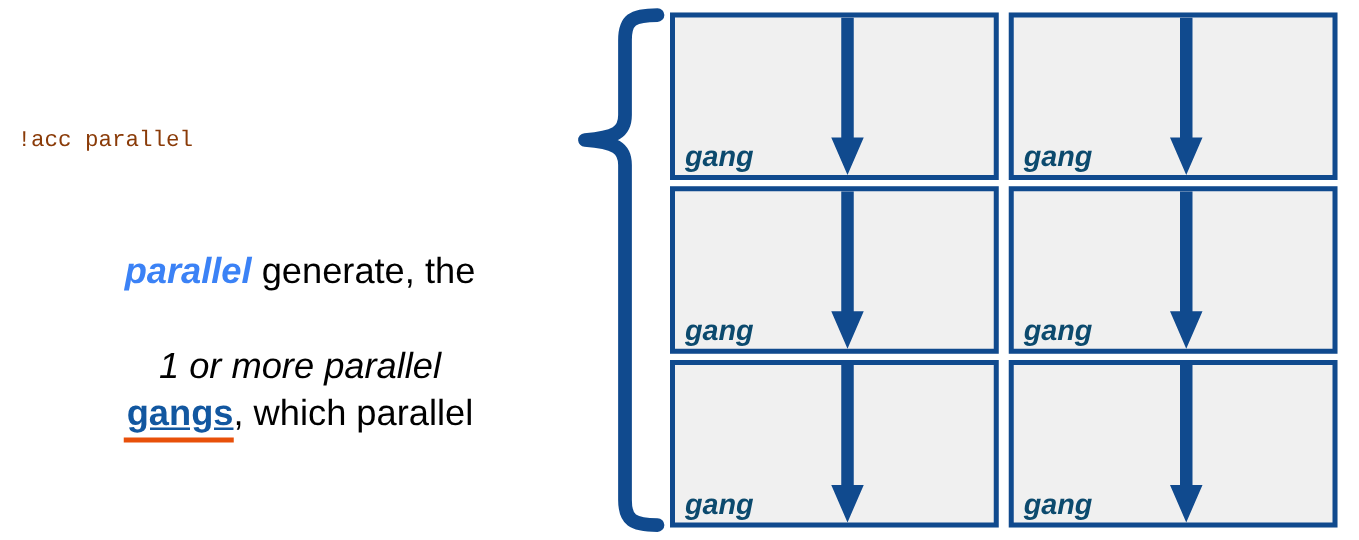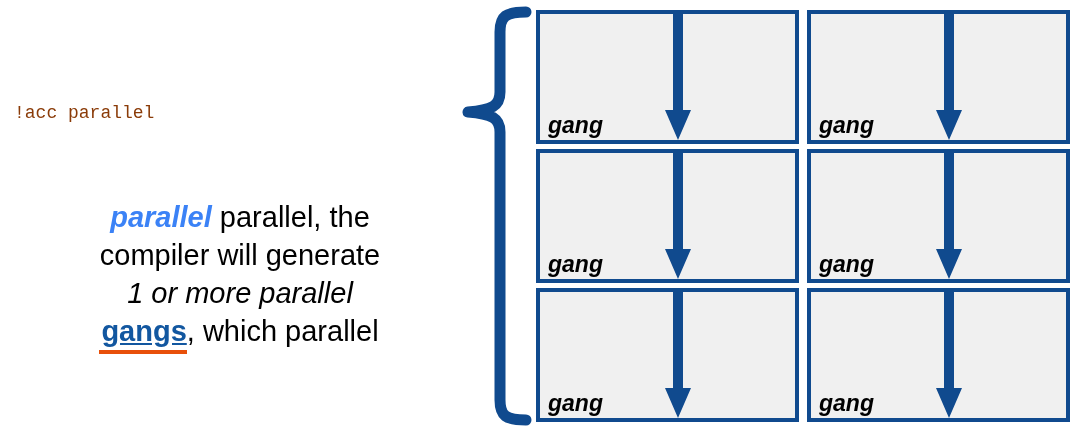--- a/index.html
+++ b/index.html
@@ -114,21 +114,21 @@
   .gang-box.col-0 { left: 0px; }
   .gang-box.col-1 { left: 271px; }
 
   .gang-label {
     position: absolute;
     left: 8px;
     bottom: 2px;
     font-size: 23px;
     font-weight: bold;
     font-style: italic;
-    color: #000000;
+    color: #0c4a6e;
     line-height: 26px;
     white-space: nowrap;
   }
 
   .gang-arrow {
     position: absolute;
     left: 124px;
     top: 0px;
     width: 28px;
     height: 130px;
@@ -136,23 +136,22 @@
 </style>
 </head>
 <body>
 
 <div id="left-column">
 
   <div id="directive-code">!acc parallel</div>
 
   <div id="description">
     <br>
-    <span class="kw-parallel">parallel</span><span> parallel, the</span>
-    <br>
-    <span>compiler will generate</span>
+    <span class="kw-parallel">parallel</span><span> generate, the</span>
+    <br>
     <br>
     <span class="kw-italic">1 or more parallel</span>
     <br>
     <span class="kw-gangs">gangs</span><span>, which parallel</span>
     <br>
   </div>
 
 </div>
 
 <div id="brace">

